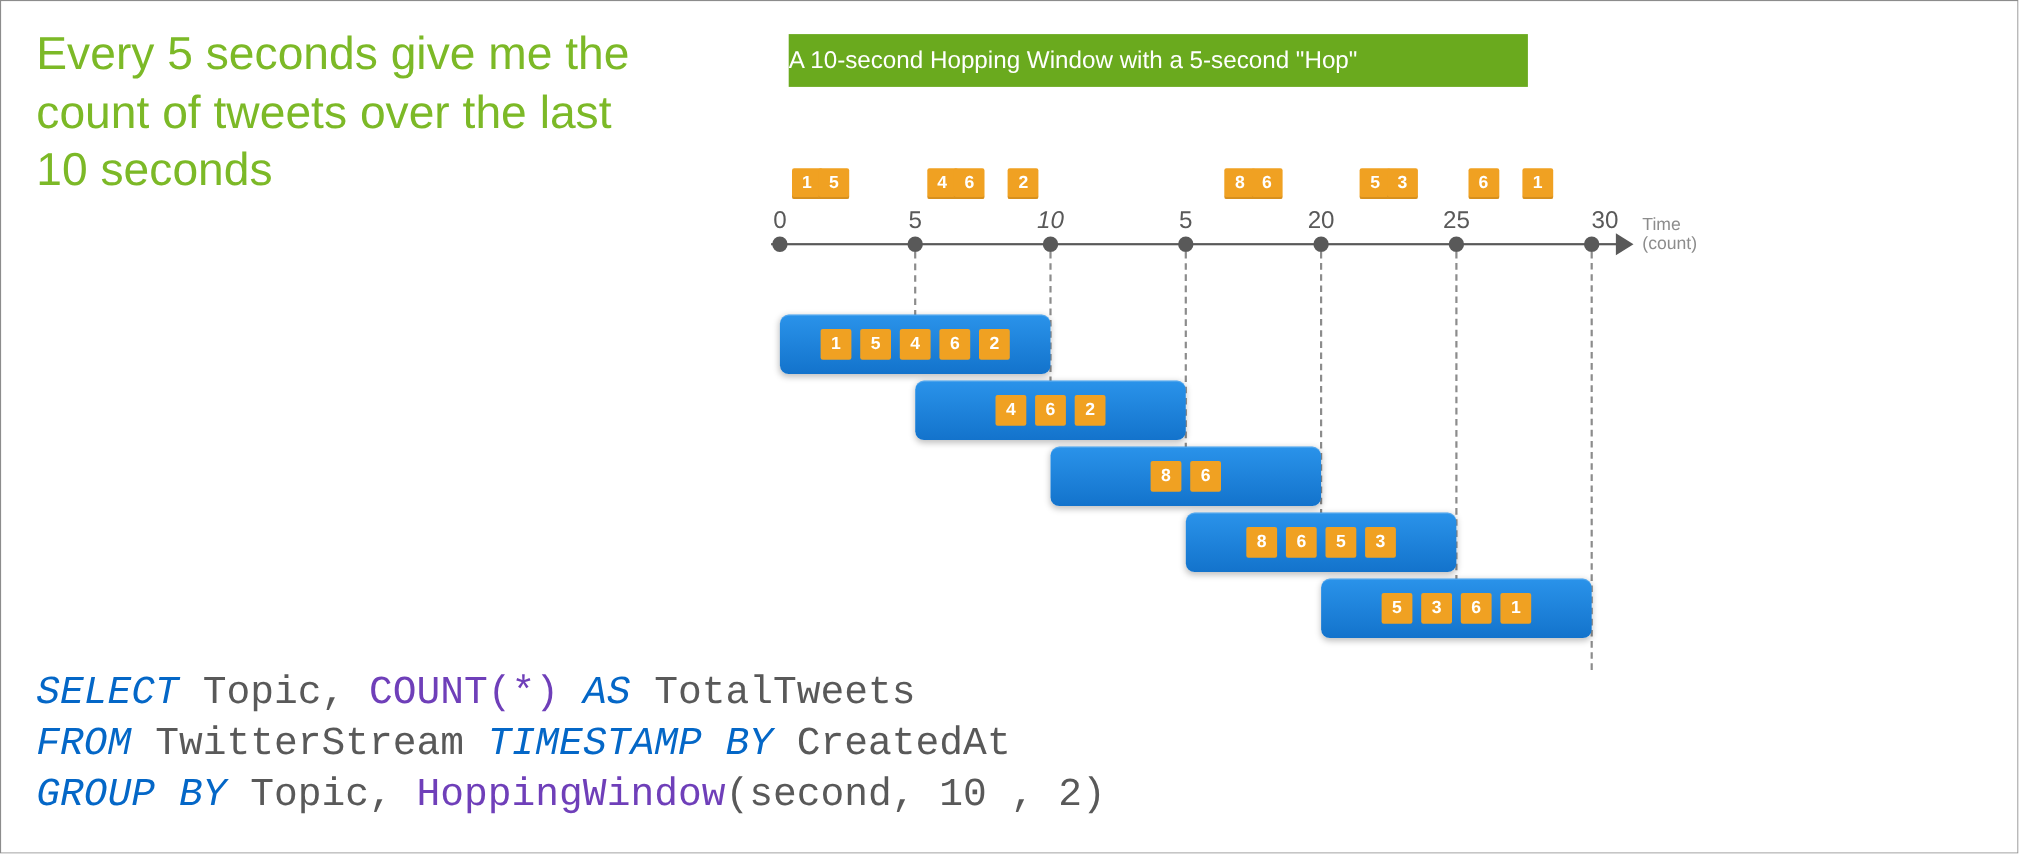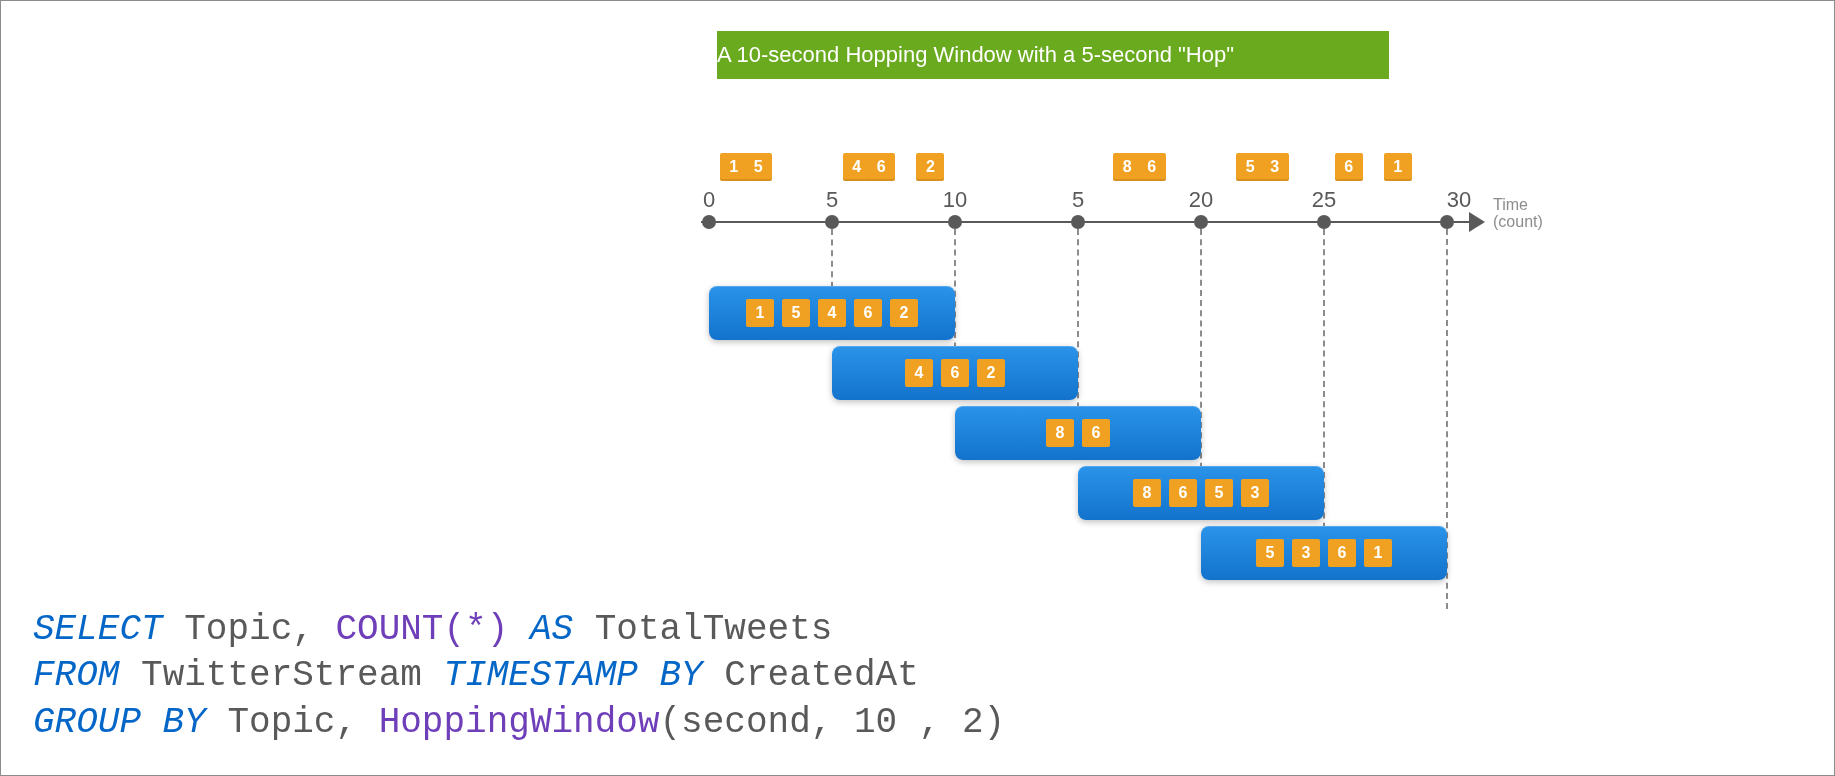--- a/index.html
+++ b/index.html
@@ -167,20 +167,21 @@
     white-space:pre;
   }
   .kw { color:var(--code-blue);font-style:italic; }
   .fn { color:var(--code-purple); }
 </style>
 </head>
 <body>
 
 <div class="slide">
 
+  <div class="headline">Every 5 seconds give me the count of tweets over the last 10 seconds</div>
 
   <div class="banner">A 10-second Hopping Window with a 5-second "Hop"</div>
 
   <div class="diagram">
     <div class="axis"></div>
     <div class="axis-arrow"></div>
     <div class="axis-label">
       <span>Time</span><br>
       <span>(count)</span>
     </div>
@@ -195,21 +196,21 @@
         <div class="ev" style="left: 535.2px;">5</div>
         <div class="ev" style="left: 559.8px;">3</div>
         <div class="ev" style="left: 633.6px;">6</div>
         <div class="ev" style="left: 682.8px;">1</div>
       </div>
   <div class="tick" style="left: 8px;"></div>
       <div class="tick-label" style="left: 8px;">0</div>
       <div class="tick" style="left: 131px;"></div>
       <div class="tick-label" style="left: 131px;">5</div>
       <div class="tick" style="left: 254px;"></div>
-      <div class="tick-label" style="left: 254px;">10</div>
+      <div class="tick-label" style="left: 254px; font-style: italic;">10</div>
       <div class="tick" style="left: 377px;"></div>
       <div class="tick-label" style="left: 377px;">5</div>
       <div class="tick" style="left: 500px;"></div>
       <div class="tick-label" style="left: 500px;">20</div>
       <div class="tick" style="left: 623px;"></div>
       <div class="tick-label" style="left: 623px;">25</div>
       <div class="tick" style="left: 746px;"></div>
       <div class="tick-label" style="left: 746px; margin-left: 12px;">30</div>
       <div class="drop" style="left: 131px; height: 80px;"></div>
       <div class="drop" style="left: 254px; height: 140px;"></div>

